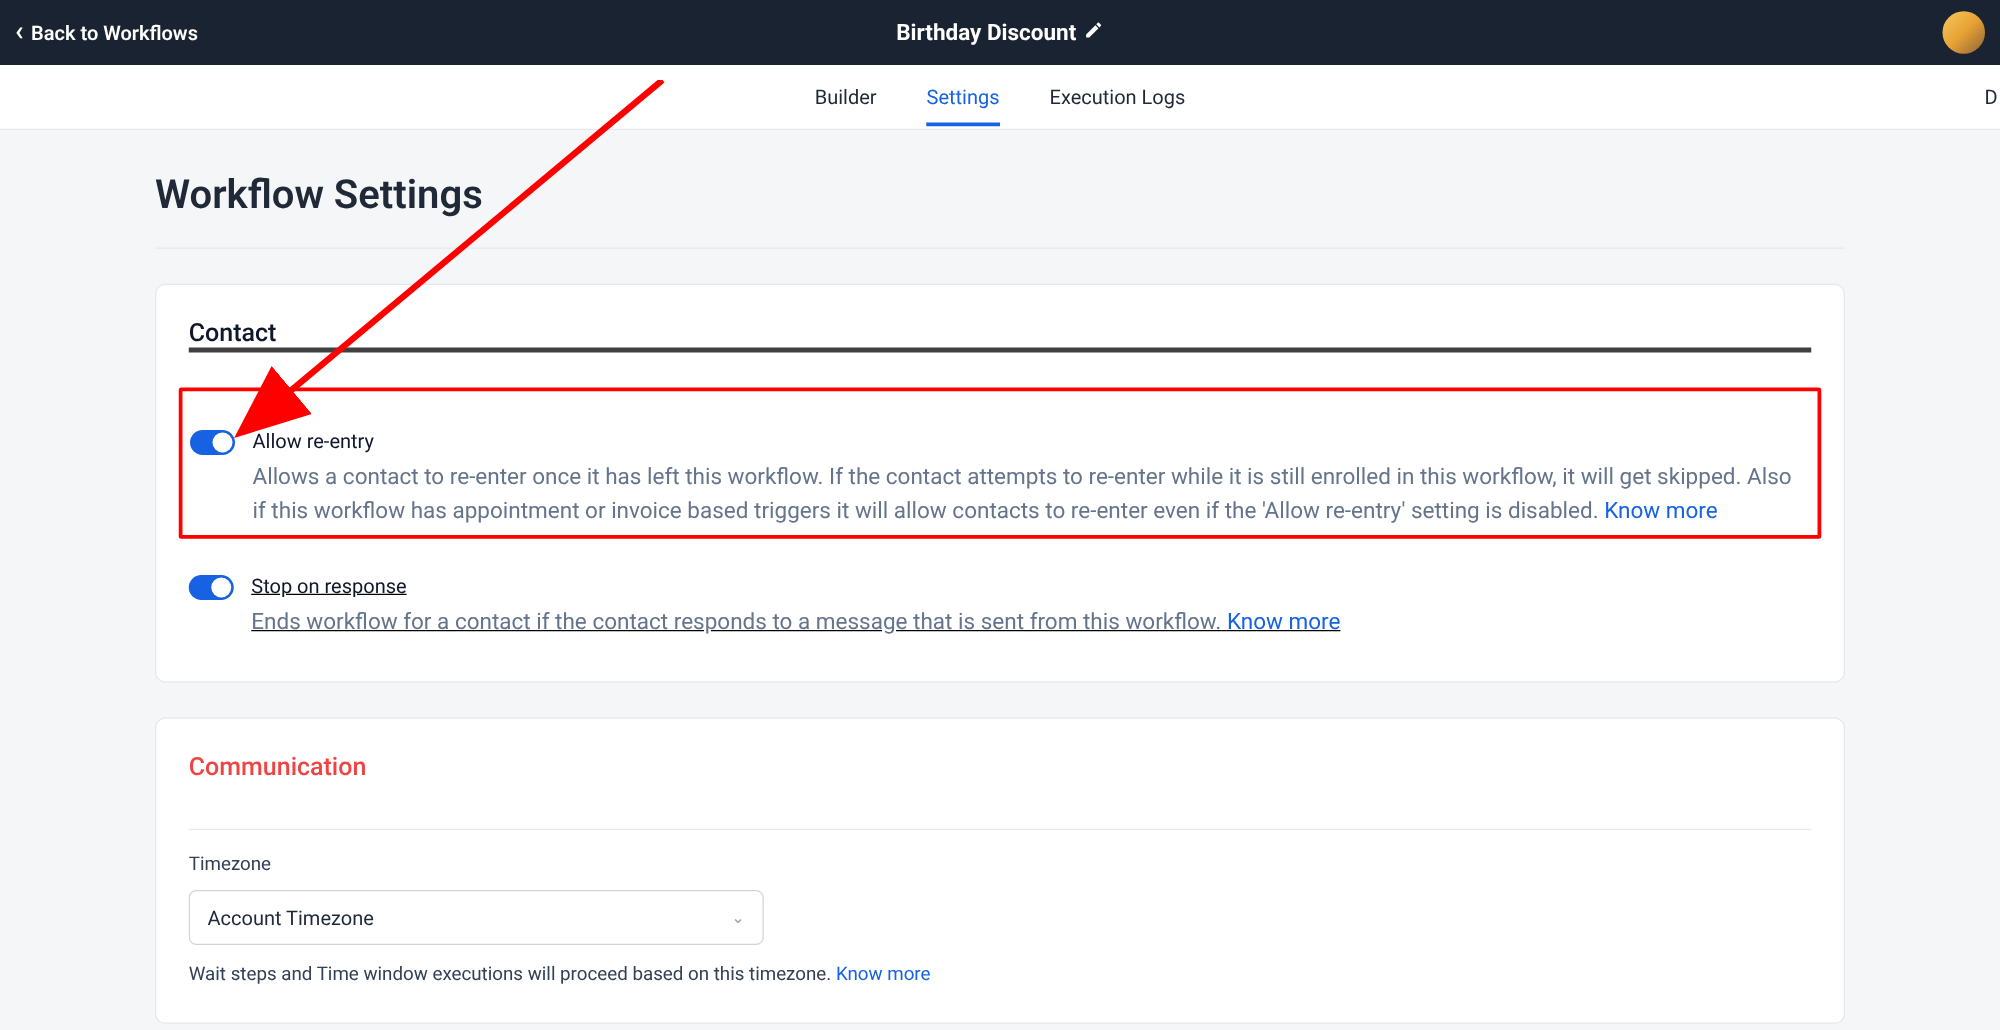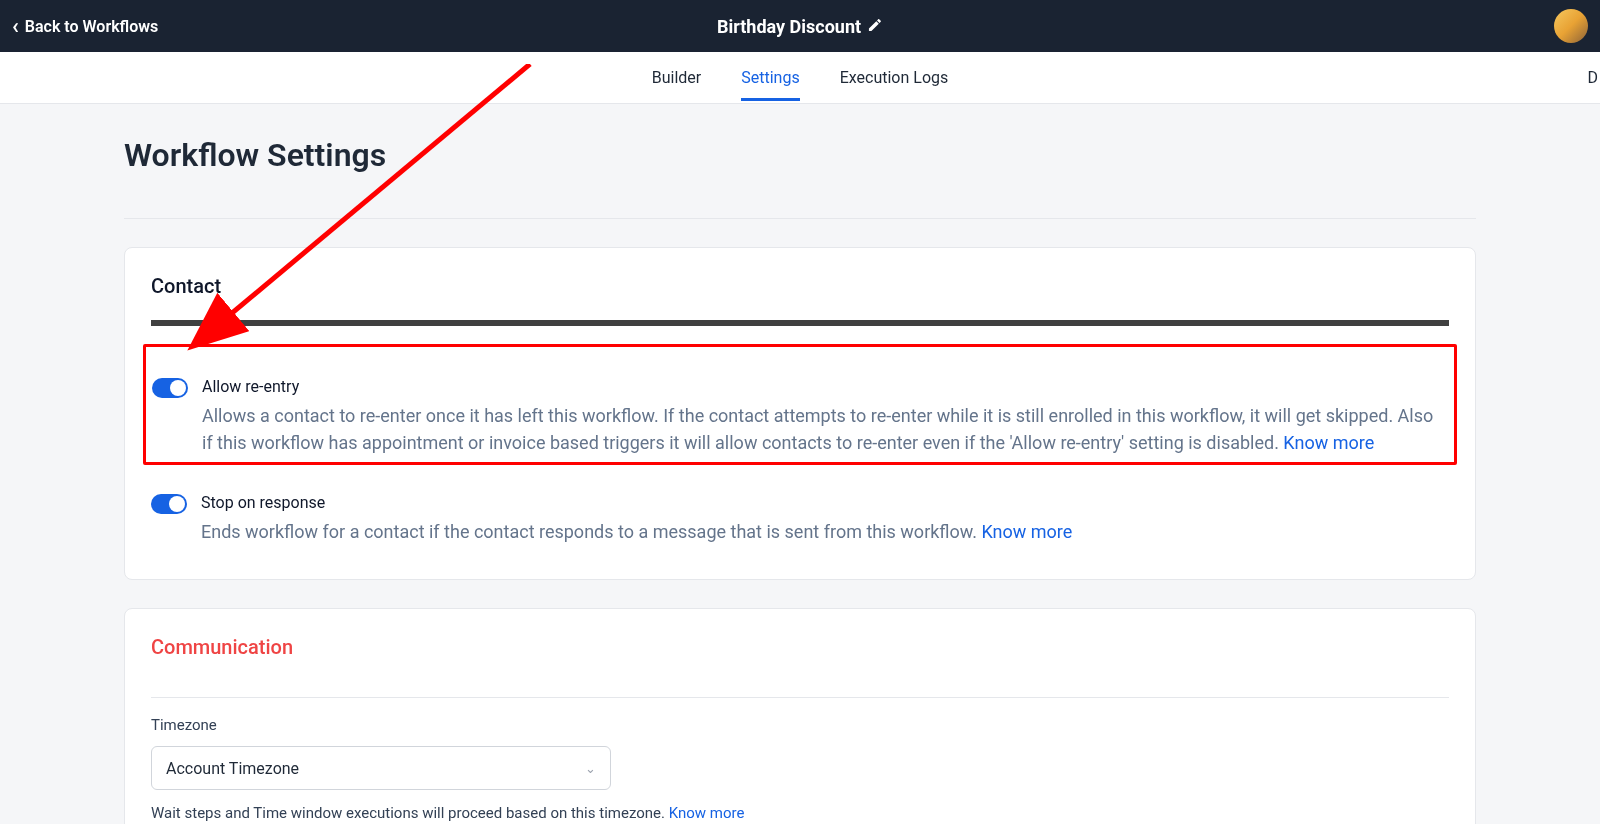--- a/index.html
+++ b/index.html
@@ -114,50 +114,50 @@
     }
     
     .content {
       padding: 32px 124px 0;
     }
     
     .page-title {
       font-size: 32px;
       font-weight: 600;
       color: #1f2937;
-      padding-bottom: 44px;
+      padding-bottom: 24px;
       border-bottom: 1px solid #e5e7eb;
     }
     
     .card {
       background: white;
       border: 1px solid #e5e7eb;
       border-radius: 8px;
       margin-top: 28px;
       padding: 26px 26px 30px;
     }
     
     .card-heading {
       font-size: 20px;
       font-weight: 500;
       color: #0f172a;
-      margin-bottom: 18px;
-      padding-bottom: 22px;
-      border-bottom: 6px solid #404040;
+      margin-bottom: 28px;
+      border-bottom: 4px solid #404040;
     }
     
     .setting-row {
       display: flex;
       align-items: flex-start;
       gap: 14px;
       padding: 4px 0;
     }
     
     .setting-row + .setting-row {
       margin-top: 24px;
+      text-decoration: underline;
     }
     
     .highlighted {
       border: 3px solid #ff0000;
       border-radius: 2px;
       padding: 30px 6px 6px;
       margin-left: -8px;
       margin-right: -8px;
       margin-bottom: 10px;
     }

